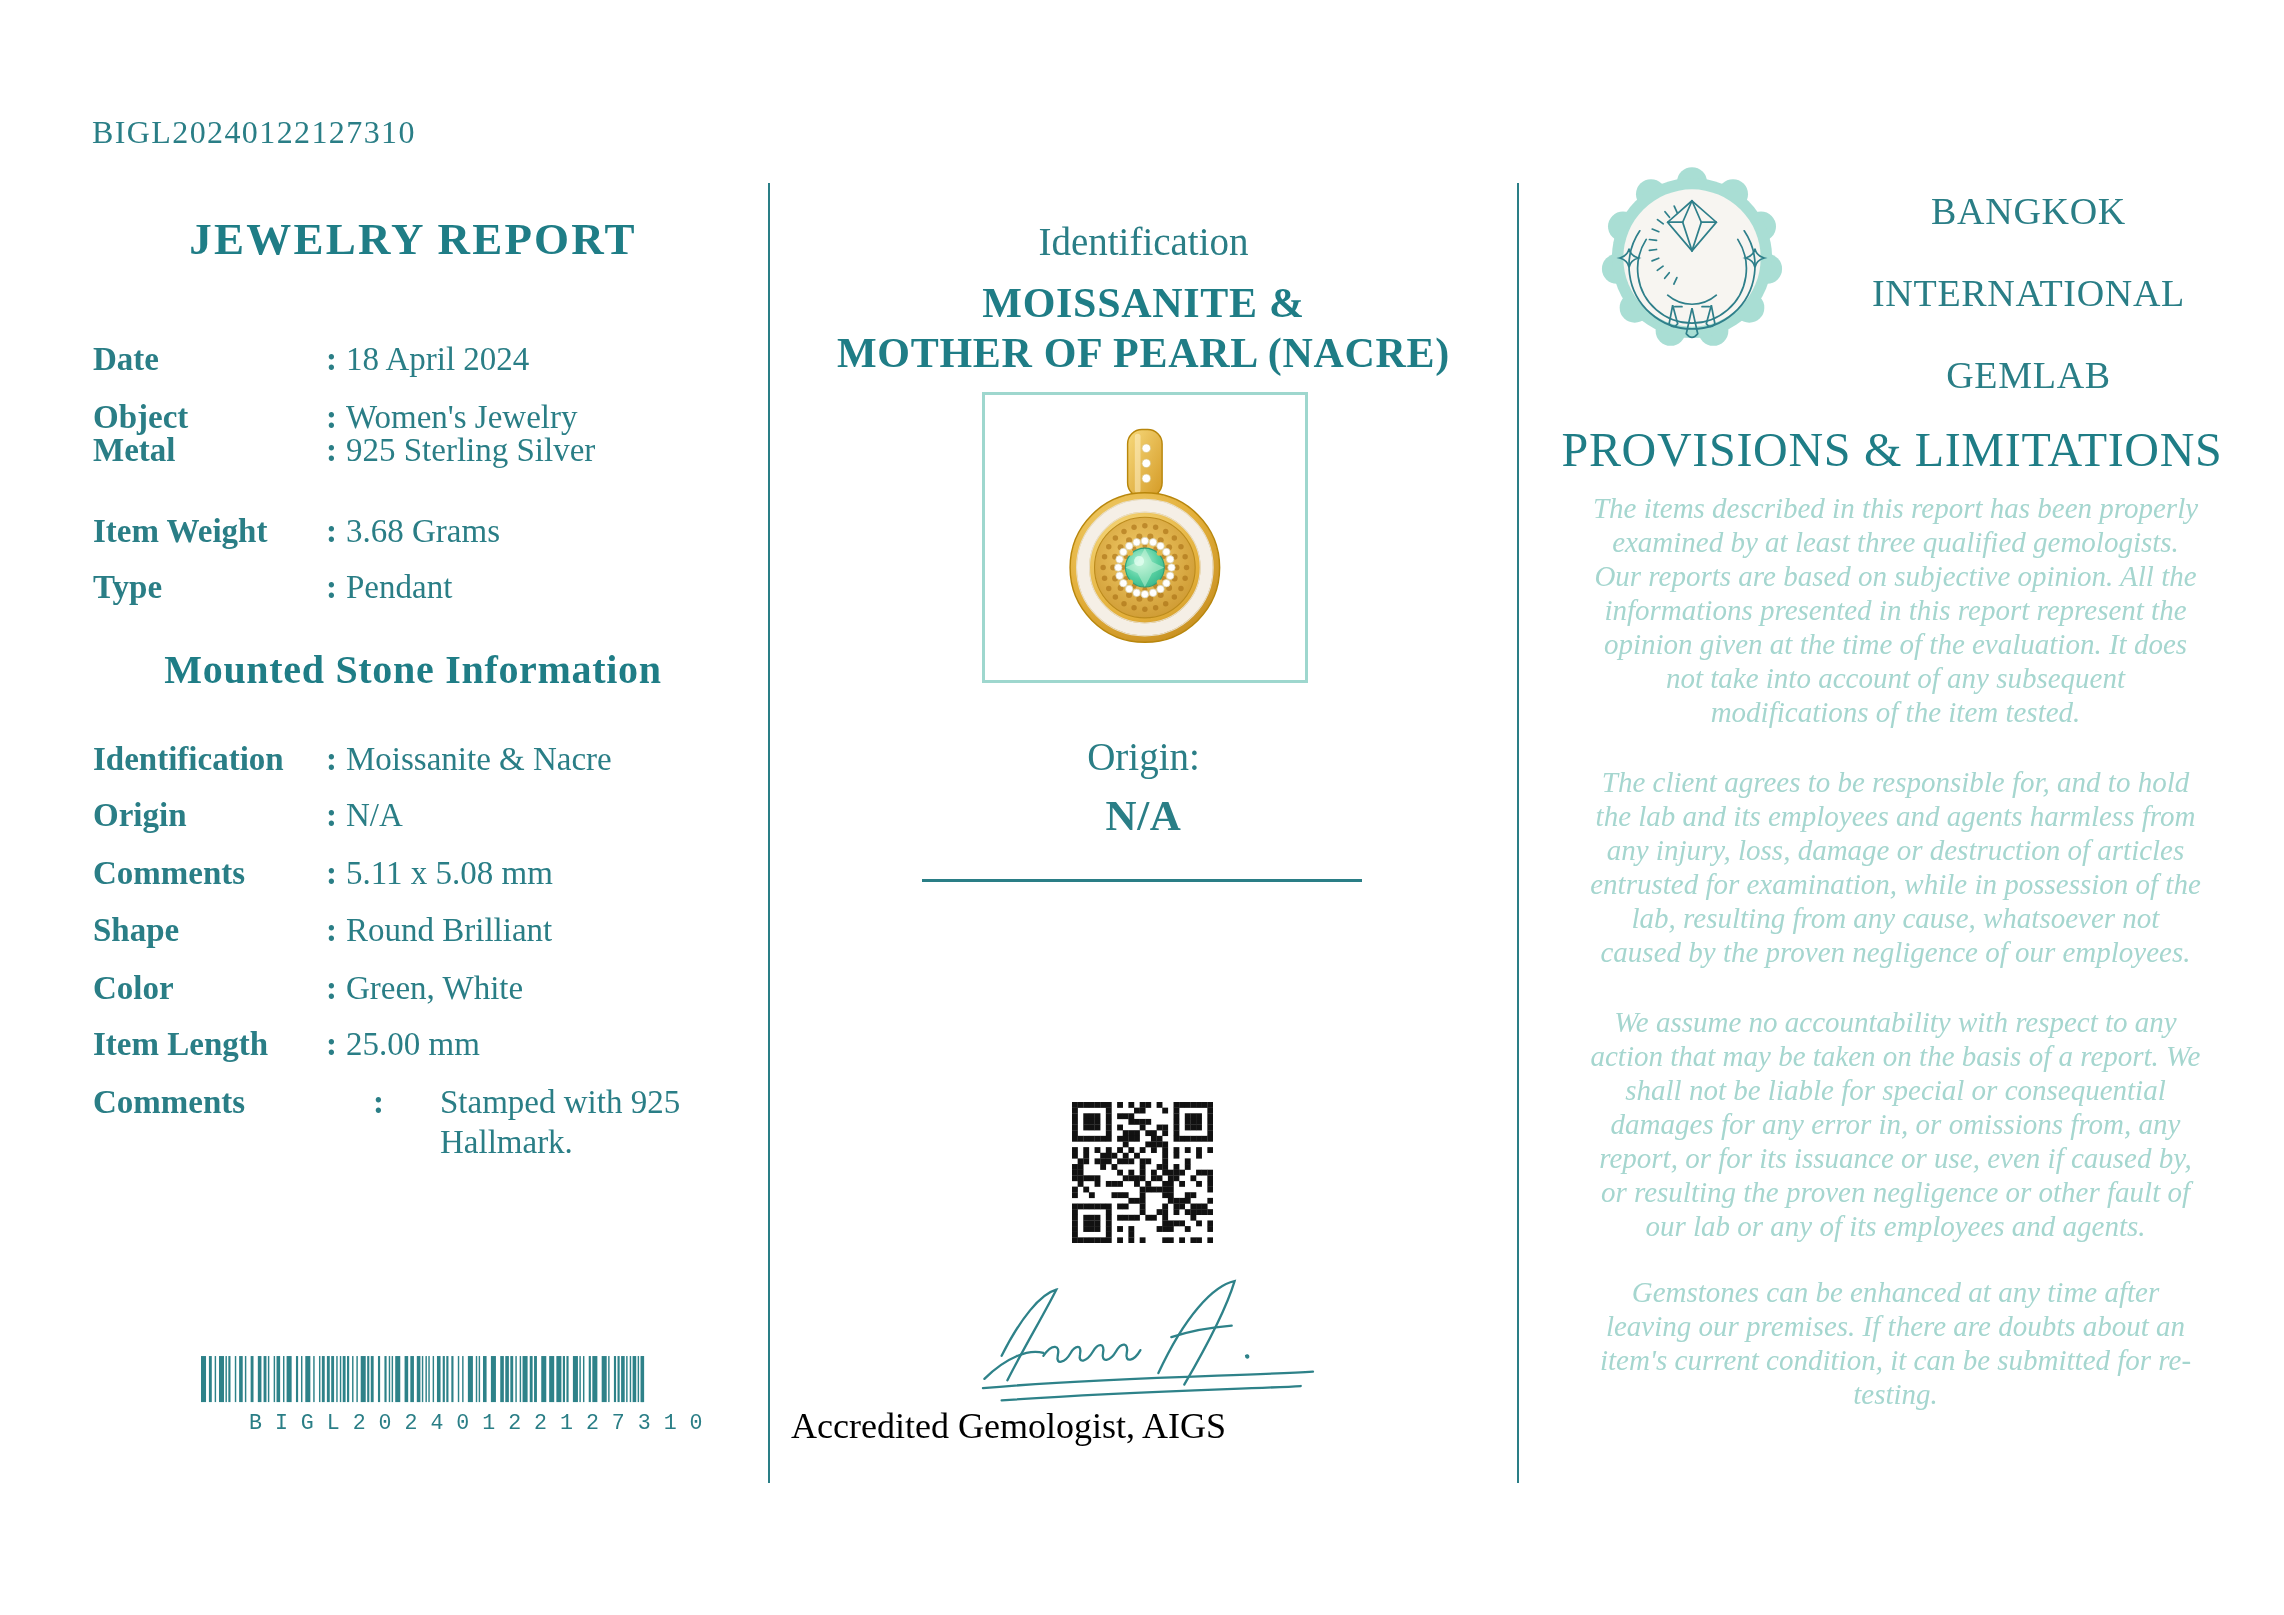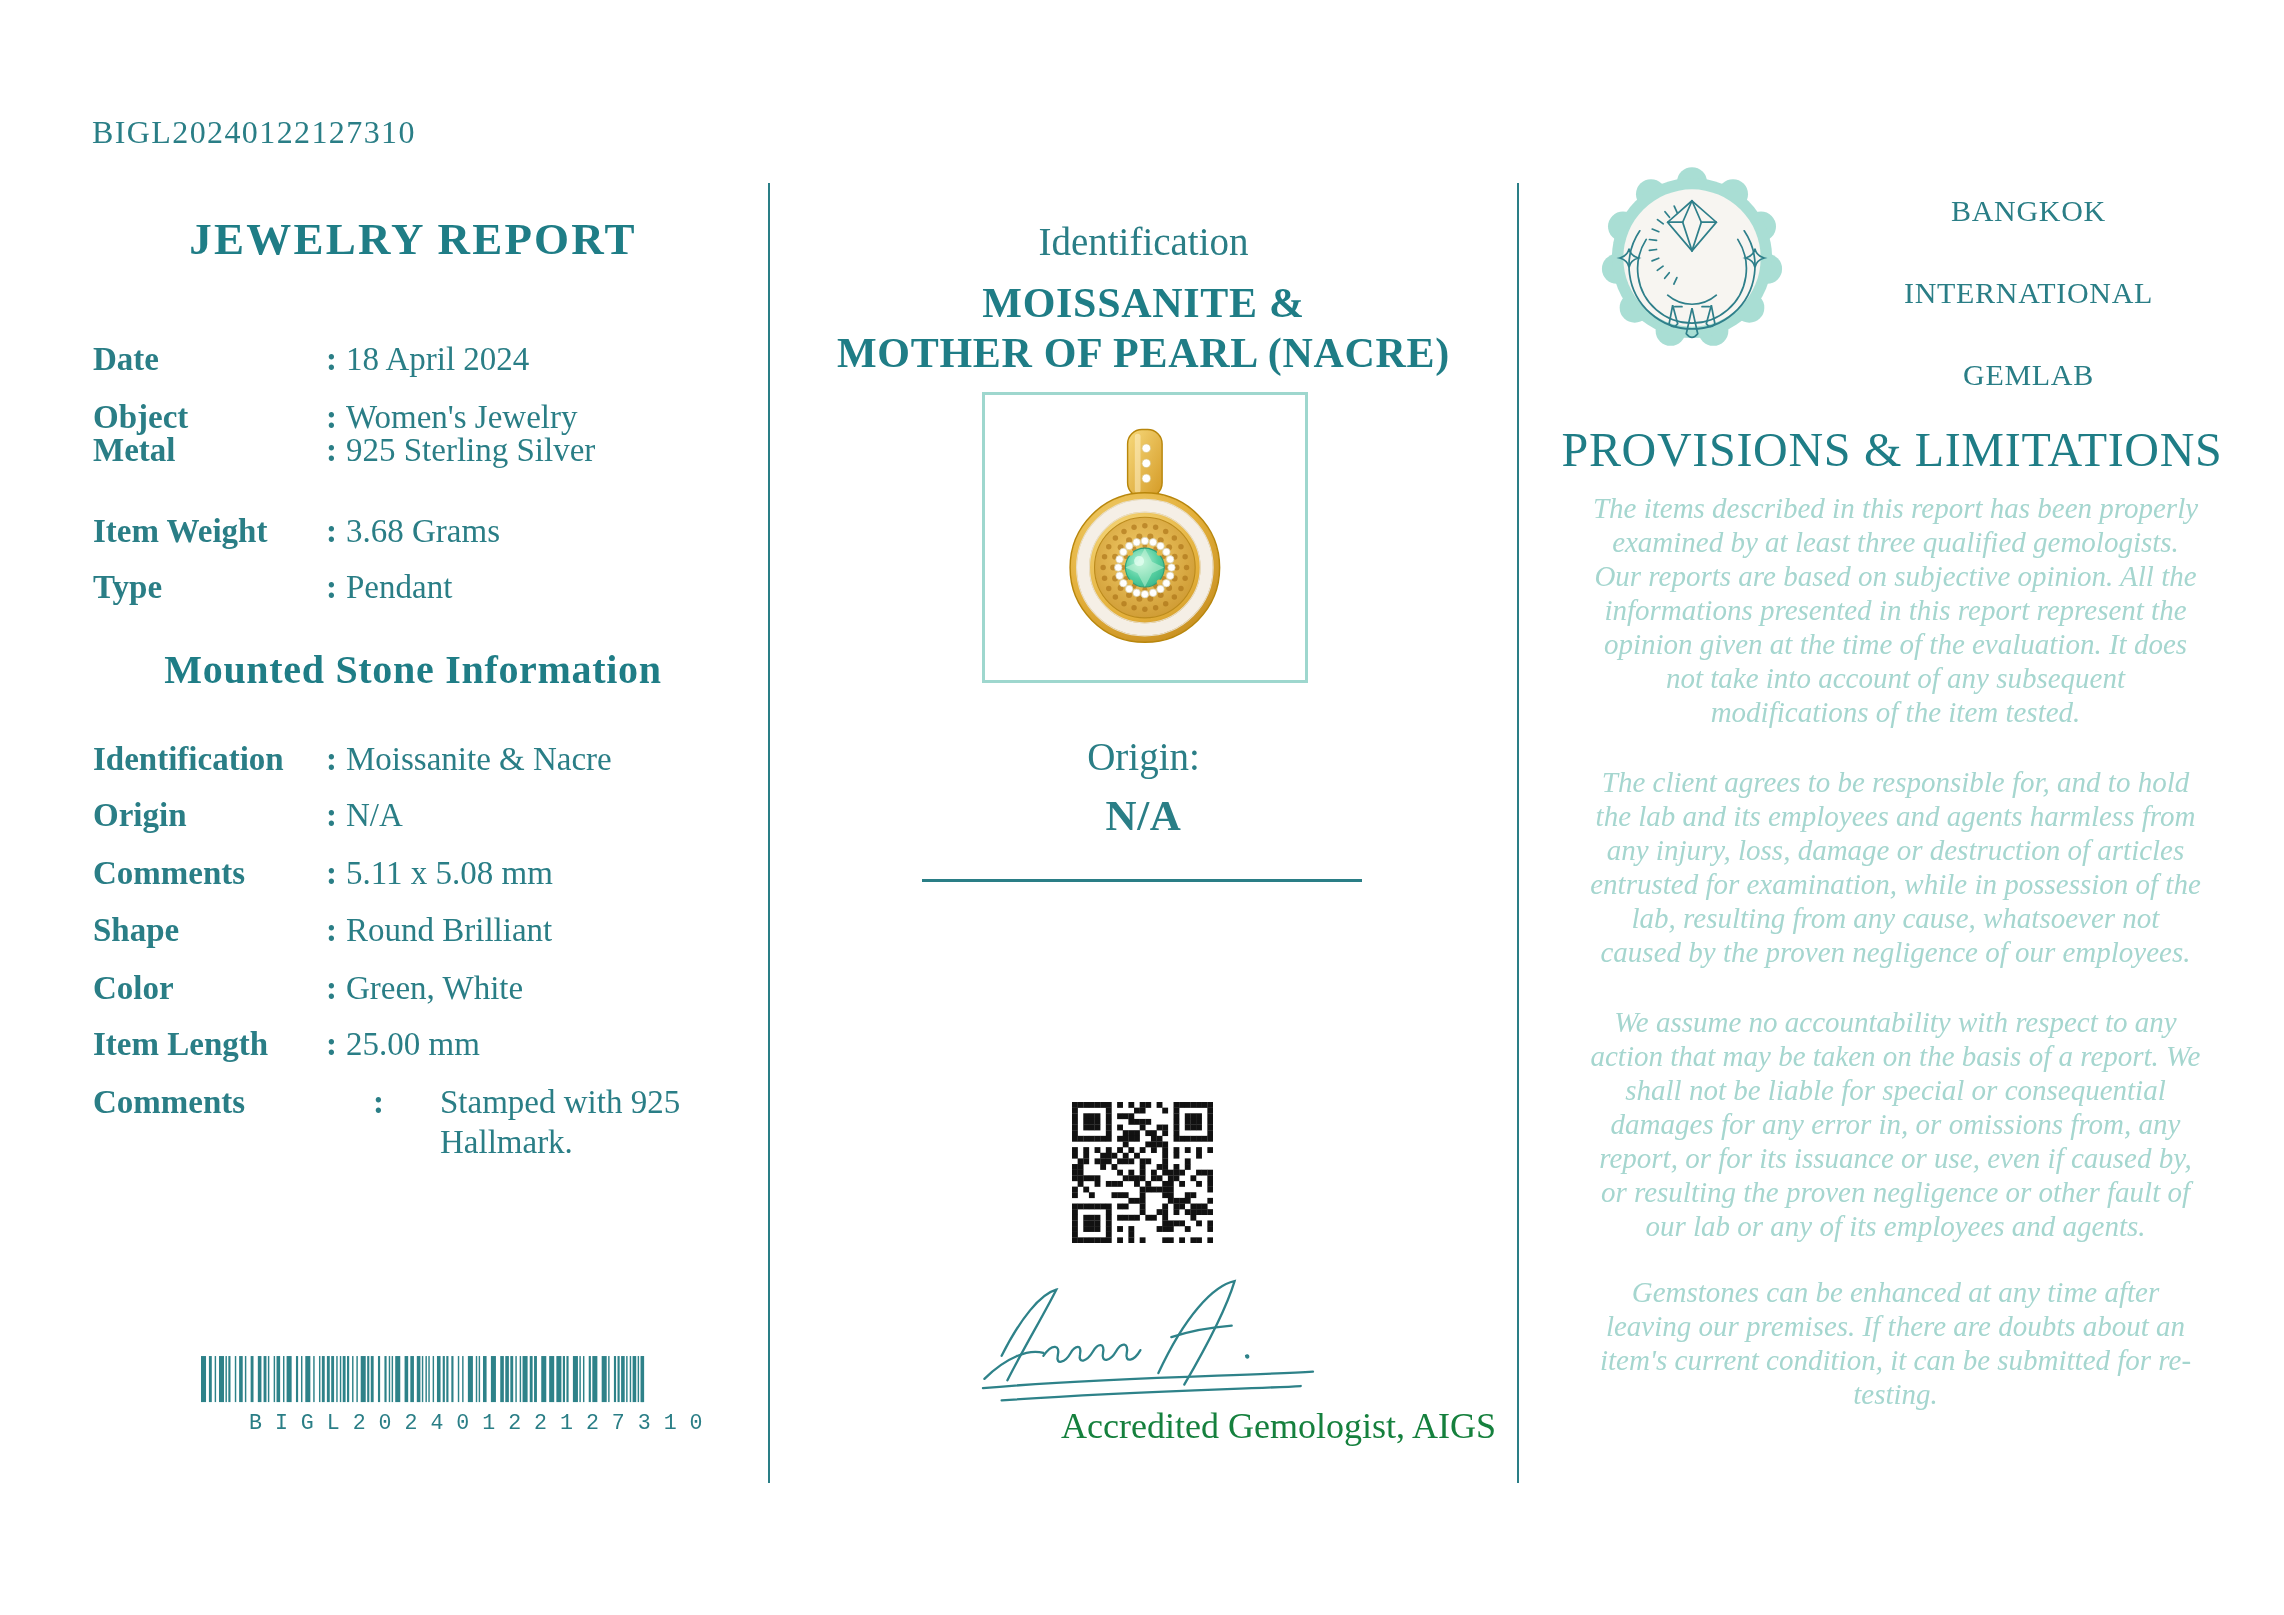--- a/index.html
+++ b/index.html
@@ -37,26 +37,26 @@
   .mid-line2{left:791px;top:329px;width:705px;text-align:center;
     font-size:42px;font-weight:bold;letter-spacing:0.7px;color:#1f7d86;}
   .pendant-box{left:982px;top:392px;width:326px;height:291px;
     border:3.6px solid #9ed7ce;box-sizing:border-box;background:#ffffff;}
   .origin-label{left:791px;top:734px;width:705px;text-align:center;font-size:39px;}
   .origin-value{left:791px;top:791px;width:705px;text-align:center;
     font-size:43px;font-weight:bold;letter-spacing:0.7px;}
   .mid-hr{left:922px;top:879px;width:440px;height:2.9px;background:#2a7e86;}
   .qr-wrap{left:1072px;top:1102px;width:141px;height:141px;}
   .sig-wrap{left:921px;top:1271px;width:446px;height:133px;}
-  .sig-caption{left:791px;top:1405px;width:705px;text-align:right;font-size:36px;color:#15803d;}
+  .sig-caption{left:791px;top:1405px;width:705px;text-align:left;font-size:36px;color:#000000;}
 
   
   .logo-wrap{left:1599px;top:164px;width:186px;height:188px;}
   .lab-name{left:1804px;top:170px;width:449px;text-align:center;
-    font-size:30px;line-height:82px;letter-spacing:0.7px;color:#2a7e86;}
+    font-size:38px;line-height:82px;letter-spacing:0.7px;color:#2a7e86;}
   .prov-title{left:1561px;top:422px;width:662px;text-align:center;
     font-size:48px;letter-spacing:0.7px;color:#1f7d86;}
   .prov-paras{left:1572px;top:475px;width:647px;text-align:center;}
   .prov-paras p{margin:16px;font-style:italic;font-size:29px;line-height:34px;color:#a5d6cf;}
   .prov-paras p + p{margin-top:36px;}
   .prov-paras p:last-child{margin-top:32px;}
 </style>
 </head>
 <body>
 

